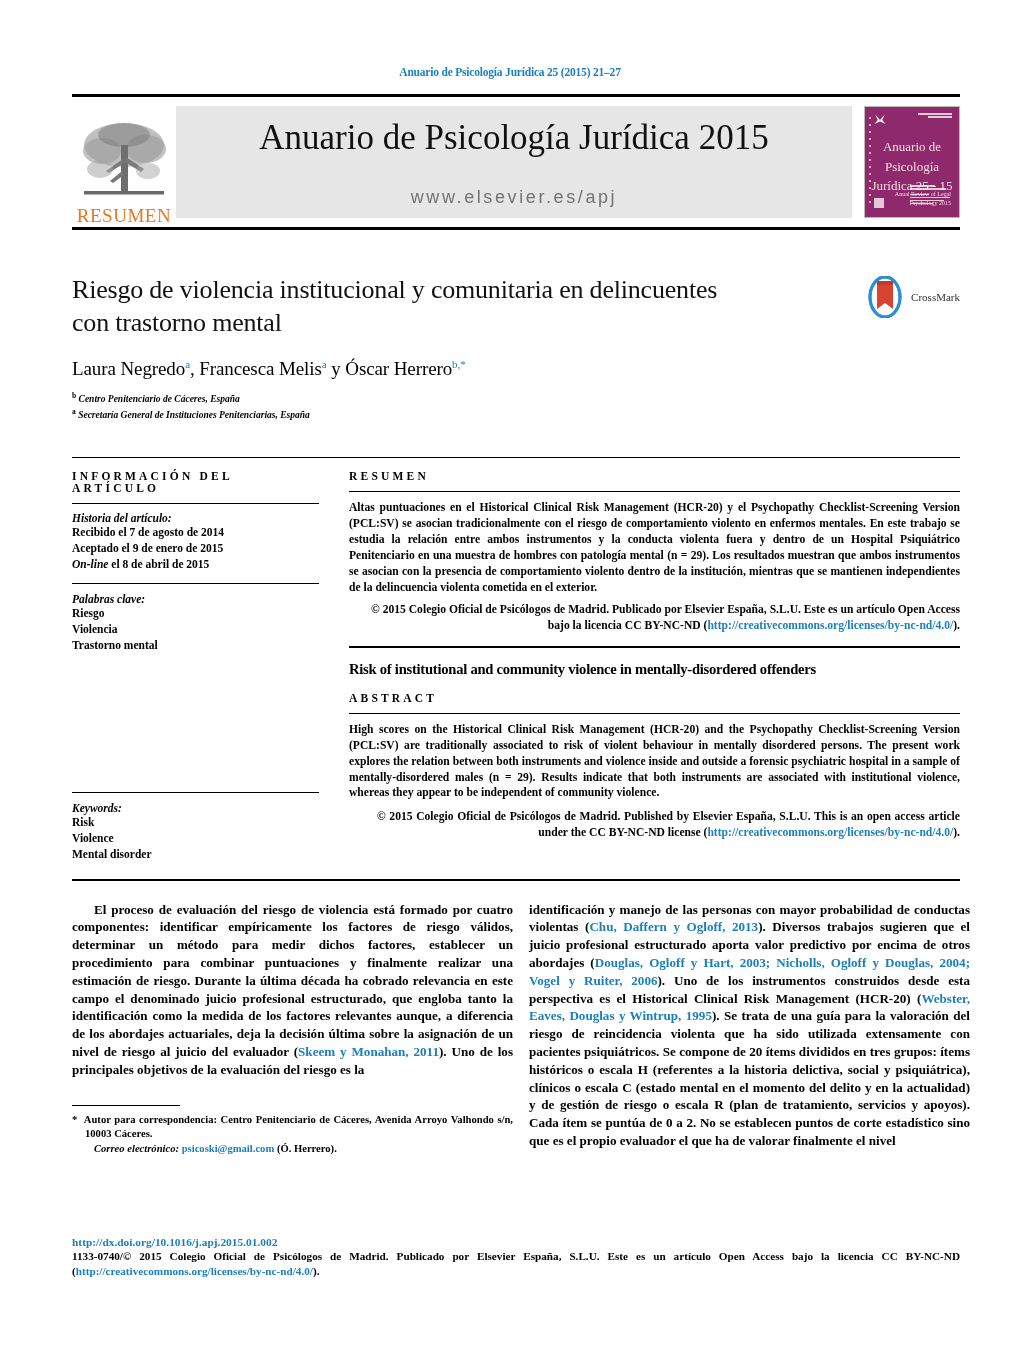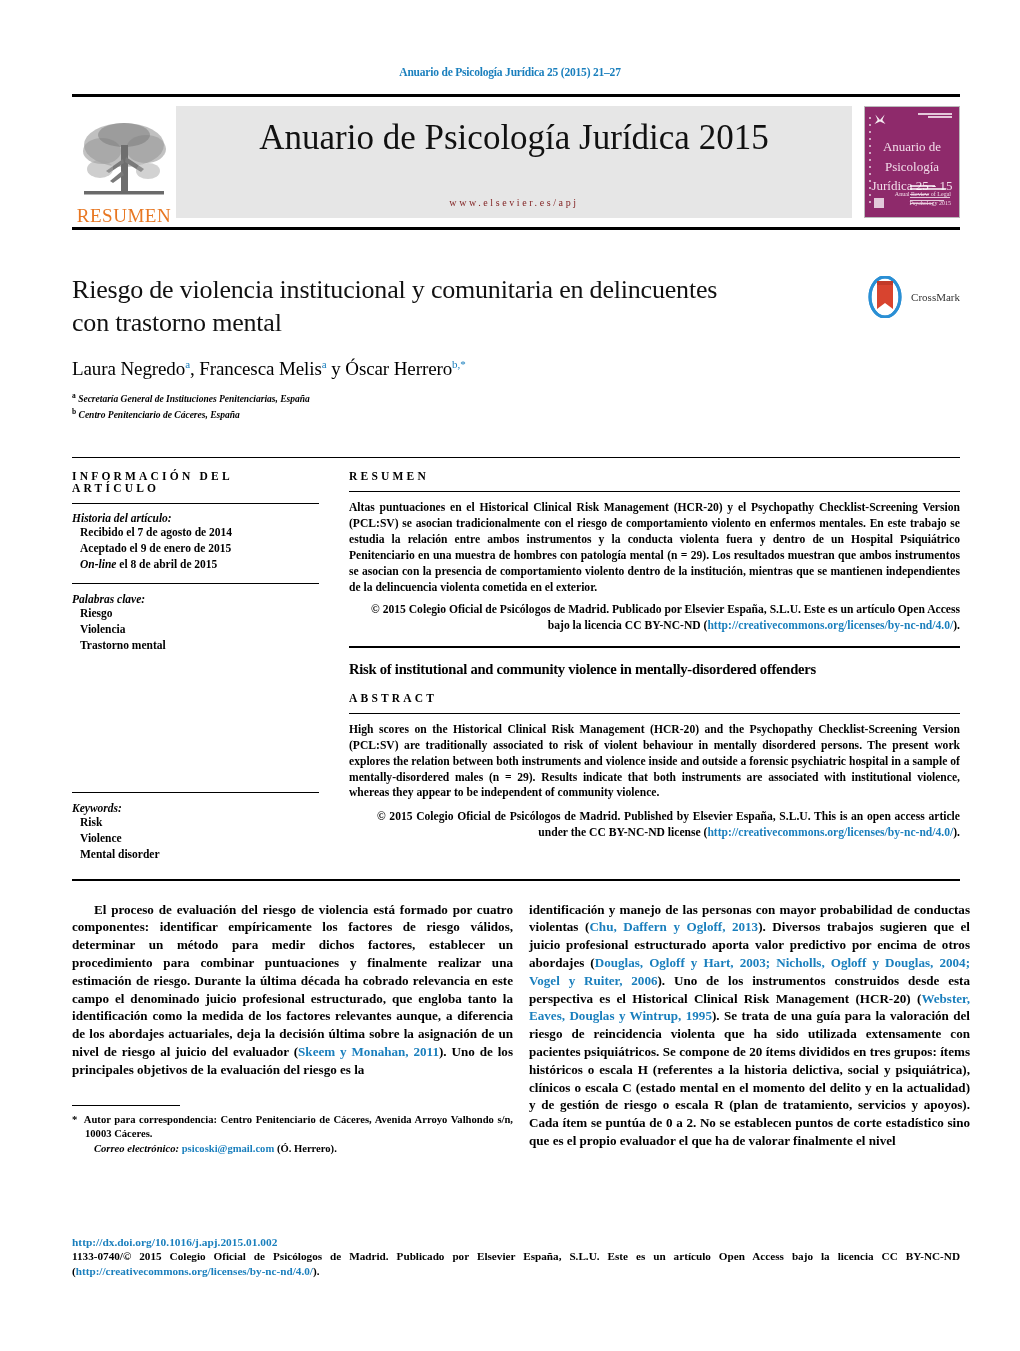--- a/index.html
+++ b/index.html
@@ -73,24 +73,24 @@
   }
   .journal-title {
     font-family: "Liberation Serif", serif;
     font-size: 35px;
     font-weight: 400;
     letter-spacing: 0px;
     color: #111;
     text-align: center;
   }
   .journal-url {
-    font-family: Liberation Serif, serif;
-    font-size: 10px;
+    font-family: Liberation Sans, sans-serif;
+    font-size: 18px;
     letter-spacing: 2.6px;
-    color: #7f1d1d;
+    color: #737373;
   }
   .cover-thumb {
     width: 96px;
     flex: 0 0 96px;
     margin: 9px 0 9px 12px;
     background: #8e2a6b;
     position: relative;
     overflow: hidden;
     border: 1px solid #bbb;
   }
@@ -190,21 +190,20 @@
   .meta-label {
     font-family: "Liberation Serif", serif;
     font-style: italic; font-weight: bold;
     font-size: 11.5px;
   }
   .meta-line {
     font-family: "Liberation Serif", serif;
     font-weight: bold;
     font-size: 11.5px;
     line-height: 1.42;
-    margin-left: 8px;
   }
   .meta-line i { font-style: italic; text-align: right; }
 
   .abs-body {
     font-family: "Liberation Serif", serif;
     font-weight: bold;
     font-size: 11.6px;
     line-height: 1.38;
     text-align: justify;
   }
@@ -369,22 +368,22 @@
     <h1 class="art-title">
       <span>Riesgo de violencia institucional y comunitaria en delincuentes</span><br>
       <span>con trastorno mental</span>
     </h1>
 
     <div class="authors">
       <span>Laura Negredo</span><sup>a</sup><span>,  </span><span>Francesca Melis</span><sup>a</sup><span> y </span><span>Óscar Herrero</span><sup>b,*</sup>
     </div>
 
     <div class="affils">
+      <div><sup>b</sup> <span>Centro Penitenciario de Cáceres, España</span></div>
       <div><sup>a</sup> <span>Secretaría General de Instituciones Penitenciarias, España</span></div>
-      <div><sup>b</sup> <span>Centro Penitenciario de Cáceres, España</span></div>
     </div>
   </div>
 
   <div class="abs-wrap">
 
     <div class="abs-left">
       <div class="sec-head">INFORMACIÓN DEL ARTÍCULO</div>
       <div class="rule-thin"></div>
       <div class="meta-label">Historia del artículo:</div>
       <div class="meta-line">Recibido el 7 de agosto de 2014</div>

